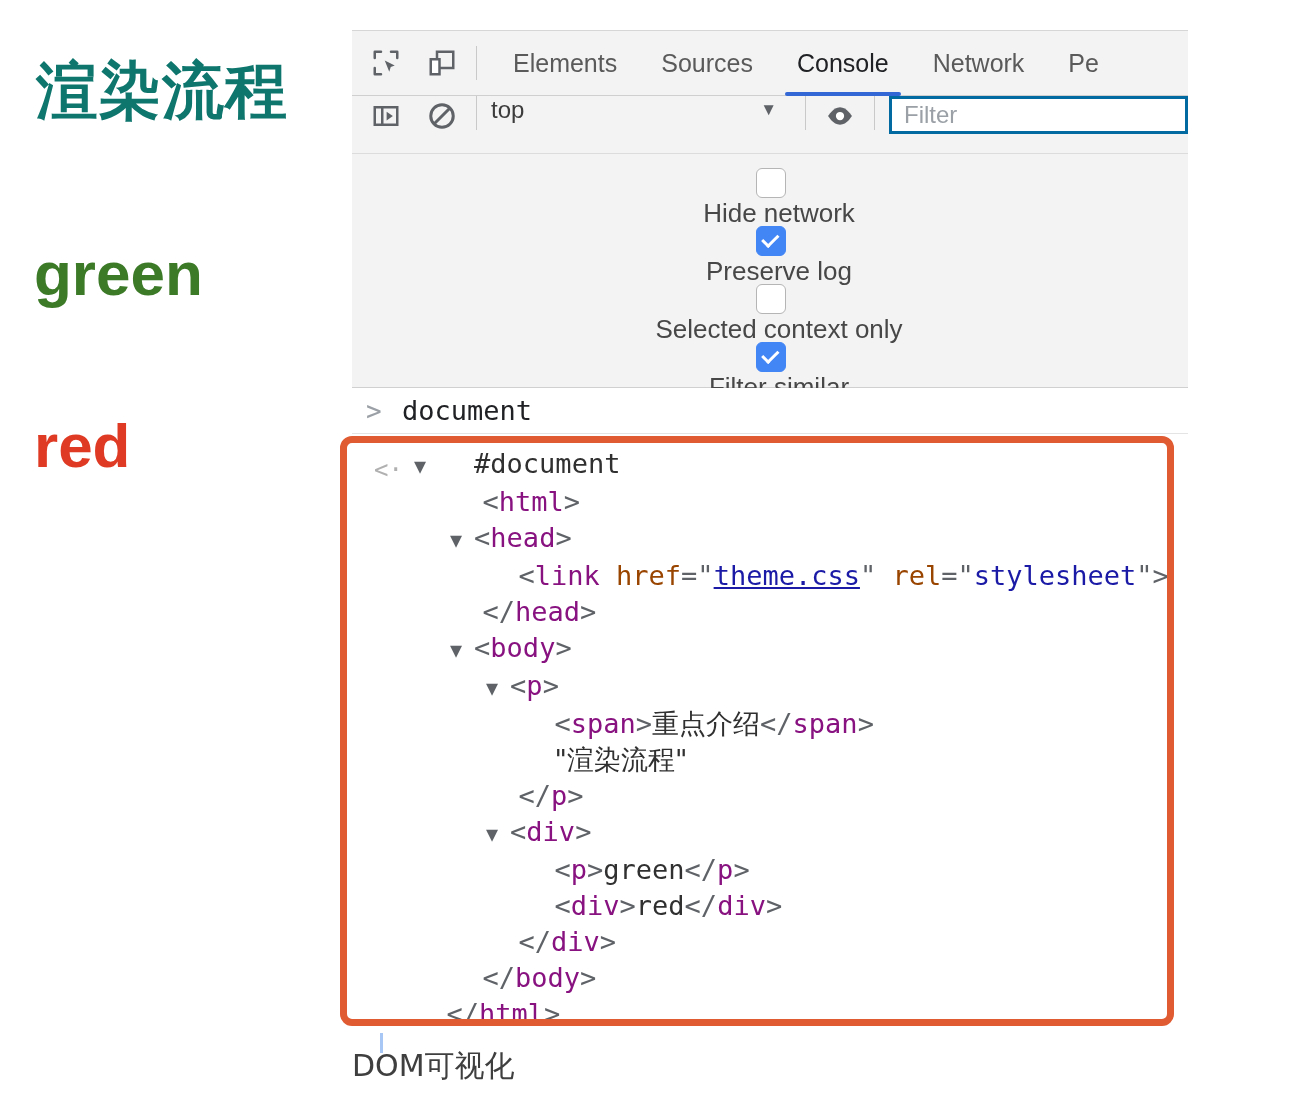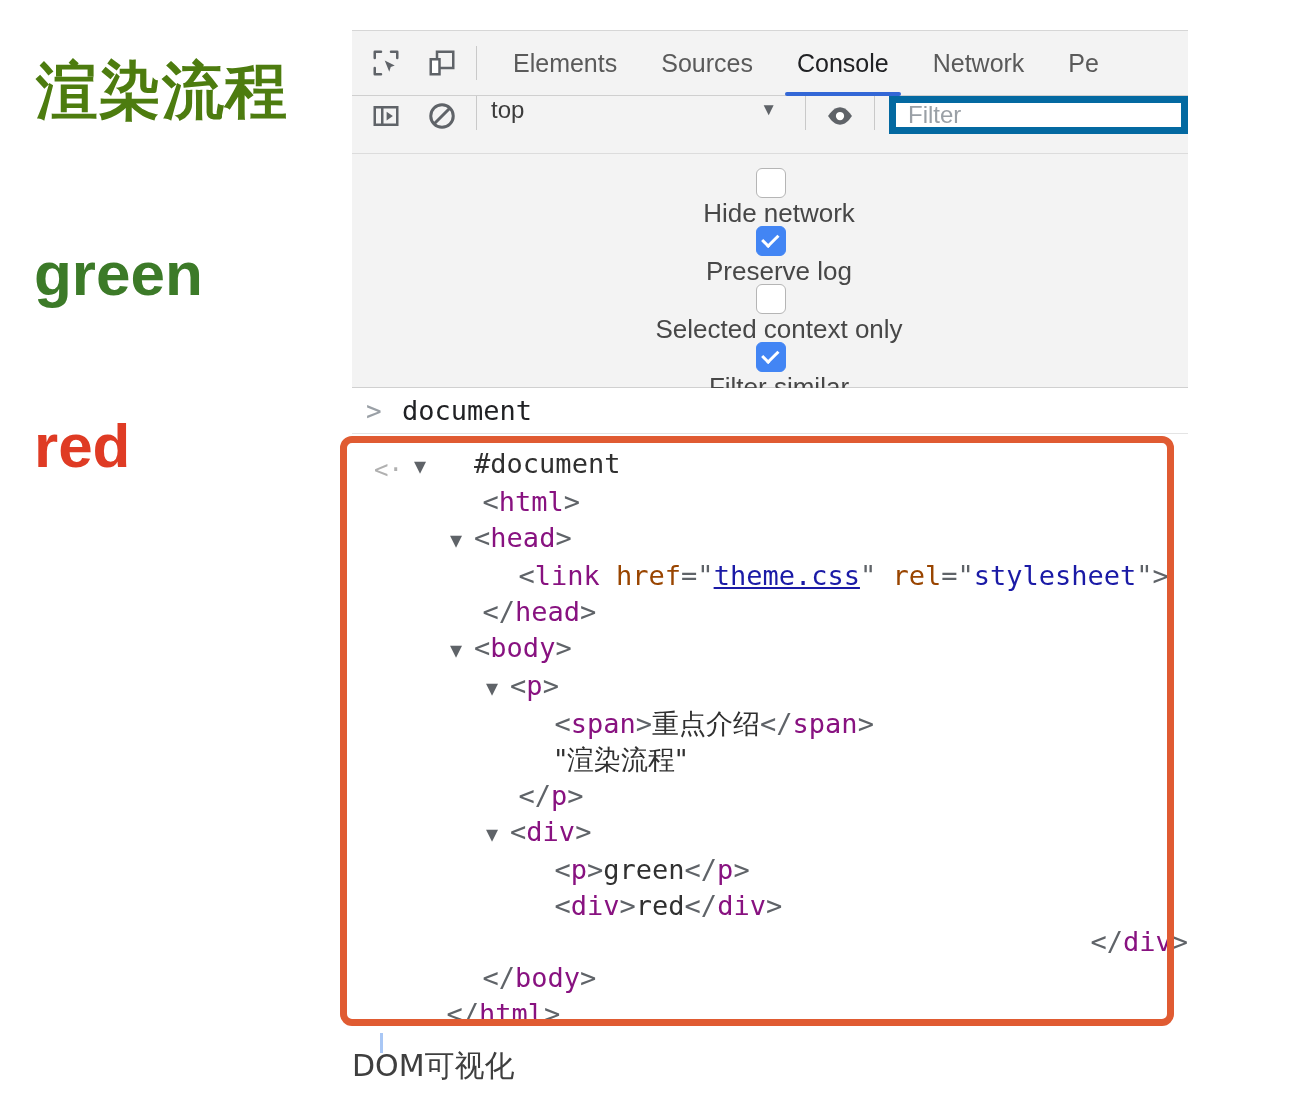--- a/index.html
+++ b/index.html
@@ -9,21 +9,21 @@
     font-family: "Liberation Sans", "DejaVu Sans", sans-serif;
     overflow: hidden;
   }
   #root { position: relative; width: 1312px; height: 1096px; background: #fff; }
 
   
   .page-left { position: absolute; left: 0; top: 0; width: 352px; height: 1096px; background:#fff; }
   .pl-title {
     position: absolute; left: 36px; top: 58px;
     font-size: 62px; line-height: 1.05; font-weight: 700;
-    color: #4d7c0f; letter-spacing: 1px;
+    color: #0f766e; letter-spacing: 1px;
     font-family: "DejaVu Sans", "Liberation Sans", sans-serif;
     white-space: nowrap;
   }
   .pl-green {
     position: absolute; left: 34px; top: 243px;
     font-size: 62px; font-weight: 700; color: #3c7a28; line-height:1;
   }
   .pl-red {
     position: absolute; left: 34px; top: 415px;
     font-size: 62px; font-weight: 700; color: #df3b24; line-height:1;
@@ -67,21 +67,21 @@
     position: absolute; left: 0; top: 66px; width: 836px; height: 58px;
     background: #f3f3f3; display: flex; align-items: flex-start;
     border-bottom: 1px solid #dcdcdc;
   }
   .ctx-select {
     font-size: 24px; color: #3c3c3c; display: flex; align-items: center;
     width: 300px; cursor: pointer;
   }
   .ctx-select .caret { margin-left: auto; margin-right: 14px; font-size: 17px; color:#5f6368; }
   .filter-input {
-    flex: 1; height: 38px; background: #ffffff; border: 7px solid #0369a1;
+    flex: 1; height: 38px; background: #ffffff; border: 3px solid #0369a1;
     font-size: 24px; color: #9aa0a6; padding: 0 12px; display:flex; align-items:center;
     margin-right: 0;
   }
 
   
   .cbarea {
     position: absolute; left: 0; top: 124px; width: 836px; height: 234px;
     background: #f3f3f3; padding-top: 14px;
     border-bottom: 1px solid #d0d0d0;
   }
@@ -258,21 +258,21 @@
           <div class="dl" style="padding-left: 134px;"><span>  </span><span class="tw">&lt;</span><span class="tg">link</span><span class="tw"> </span><span class="at">href</span><span class="tw">="</span><span class="lk">theme.css</span><span class="tw">"</span><span class="tw"> </span><span class="at">rel</span><span class="tw">="</span><span class="av">stylesheet</span><span class="tw">"&gt;</span></div>
           <div class="dl" style="padding-left: 98px;"><span>  </span><span class="tw">&lt;/</span><span class="tg">head</span><span class="tw">&gt;</span></div>
           <div class="dl" style="padding-left: 98px;"><span class="caretdn">▼ </span><span class="tw">&lt;</span><span class="tg">body</span><span class="tw">&gt;</span></div>
           <div class="dl" style="padding-left: 134px;"><span class="caretdn">▼ </span><span class="tw">&lt;</span><span class="tg">p</span><span class="tw">&gt;</span></div>
           <div class="dl" style="padding-left: 170px;"><span>  </span><span class="tw">&lt;</span><span class="tg">span</span><span class="tw">&gt;</span><span class="cjk">重点介绍</span><span class="tw">&lt;/</span><span class="tg">span</span><span class="tw">&gt;</span></div>
           <div class="dl" style="padding-left: 170px;"><span>  </span><span class="cjk">"渲染流程"</span></div>
           <div class="dl" style="padding-left: 134px;"><span>  </span><span class="tw">&lt;/</span><span class="tg">p</span><span class="tw">&gt;</span></div>
           <div class="dl" style="padding-left: 134px;"><span class="caretdn">▼ </span><span class="tw">&lt;</span><span class="tg">div</span><span class="tw">&gt;</span></div>
           <div class="dl" style="padding-left: 170px;"><span>  </span><span class="tw">&lt;</span><span class="tg">p</span><span class="tw">&gt;</span><span class="txt">green</span><span class="tw">&lt;/</span><span class="tg">p</span><span class="tw">&gt;</span></div>
           <div class="dl" style="padding-left: 170px;"><span>  </span><span class="tw">&lt;</span><span class="tg">div</span><span class="tw">&gt;</span><span class="txt">red</span><span class="tw">&lt;/</span><span class="tg">div</span><span class="tw">&gt;</span></div>
-          <div class="dl" style="padding-left: 134px; text-align: right;"><span>  </span><span class="tw">&lt;/</span><span class="tg">div</span><span class="tw">&gt;</span></div>
+          <div class="dl" style="padding-left: 134px;"><span>  </span><span class="tw">&lt;/</span><span class="tg">div</span><span class="tw">&gt;</span></div>
           <div class="dl" style="padding-left: 98px;"><span>  </span><span class="tw">&lt;/</span><span class="tg">body</span><span class="tw">&gt;</span></div>
           <div class="dl" style="padding-left: 62px;"><span>  </span><span class="tw">&lt;/</span><span class="tg">html</span><span class="tw">&gt;</span></div>
         </div>
     </div>
   </div>
 
   <div class="hl-box"></div>
   <div class="blue-cursor"></div>
   <div class="caption">DOM可视化</div>
 

